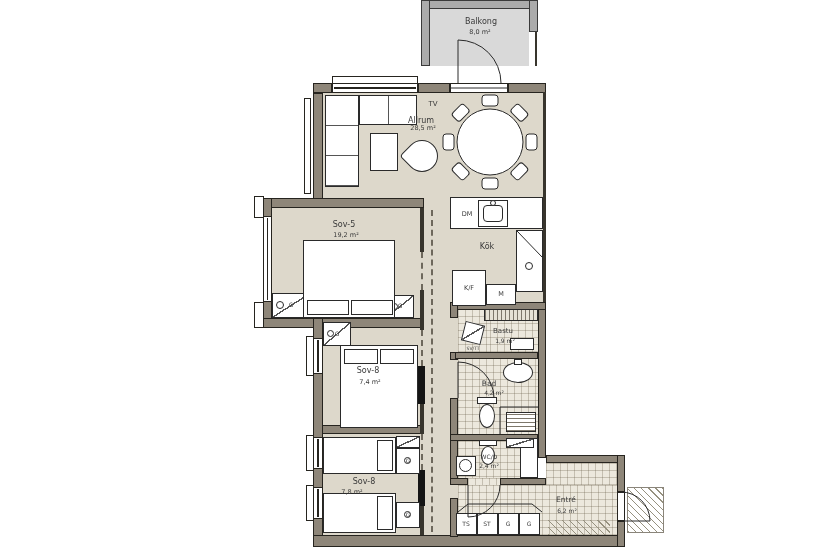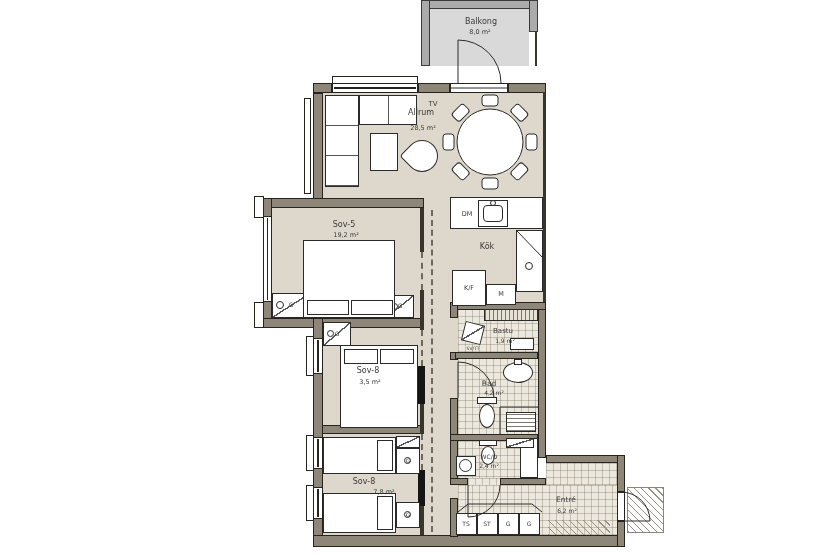--- a/index.html
+++ b/index.html
@@ -231,39 +231,39 @@
       <circle cx="529" cy="266" r="3.5" fill="#fff"></circle>
       <circle cx="493" cy="203" r="2.5" fill="#fff"></circle>
 
       <path d="M500,434 L500,407 L538,407"></path>
     </g>
   </svg>
 
   <span class="lbl s8" style="left:481px;top:22px">Balkong</span>
   <span class="lbl s65" style="left:480px;top:32px">8,0 m²</span>
   <span class="lbl s7" style="left:433px;top:104px">TV</span>
-  <span class="lbl s8" style="left:421px;top:113px">Allrum</span>
+  <span class="lbl s8" style="left:421px;top:121px">Allrum</span>
   <span class="lbl s65" style="left:423px;top:128px">28,5 m²</span>
   <span class="lbl s8" style="left:344px;top:225px">Sov-5</span>
   <span class="lbl s65" style="left:346px;top:235px">19,2 m²</span>
   <span class="lbl s8" style="left:487px;top:247px">Kök</span>
   <span class="lbl s65" style="left:467px;top:214px">DM</span>
   <span class="lbl s65" style="left:469px;top:288px">K/F</span>
   <span class="lbl s65" style="left:501px;top:294px">M</span>
   <span class="lbl s7" style="left:503px;top:331px">Bastu</span>
   <span class="lbl s6" style="left:505px;top:341px">1,9 m²</span>
   <span class="lbl s45" style="left:473px;top:349px">SV/TT</span>
   <span class="lbl s75" style="left:489px;top:384px">Bad</span>
   <span class="lbl s6" style="left:494px;top:393px">4,2 m²</span>
   <span class="lbl s8" style="left:368px;top:371px">Sov-8</span>
-  <span class="lbl s65" style="left:370px;top:382px">3,5 m²</span>
+  <span class="lbl s65" style="left:370px;top:382px">7,4 m²</span>
   <span class="lbl s6" style="left:489px;top:457px">WC/D</span>
   <span class="lbl s6" style="left:489px;top:466px">2,4 m²</span>
   <span class="lbl s8" style="left:364px;top:482px">Sov-8</span>
-  <span class="lbl s65" style="left:384px;top:492px">7,8 m²</span>
+  <span class="lbl s65" style="left:352px;top:492px">7,8 m²</span>
   <span class="lbl s75" style="left:566px;top:500px">Entré</span>
   <span class="lbl s6" style="left:567px;top:511px">6,2 m²</span>
   <span class="lbl s6" style="left:291px;top:305px">G</span>
   <span class="lbl s6" style="left:400px;top:306px">G</span>
   <span class="lbl s6" style="left:337px;top:334px">G</span>
   <span class="lbl s6" style="left:408px;top:461px">G</span>
   <span class="lbl s6" style="left:408px;top:515px">G</span>
   <span class="lbl s6" style="left:466px;top:524px">TS</span>
   <span class="lbl s6" style="left:487px;top:524px">ST</span>
   <span class="lbl s6" style="left:508px;top:524px">G</span>

